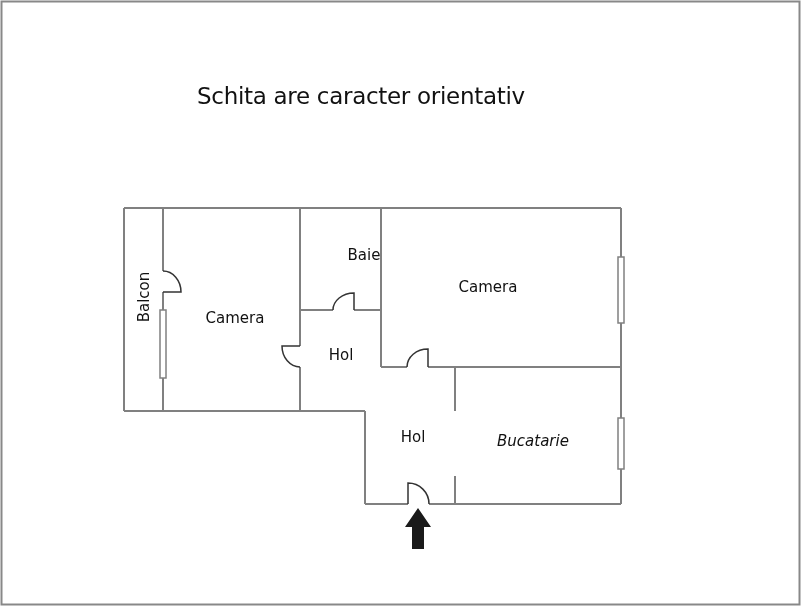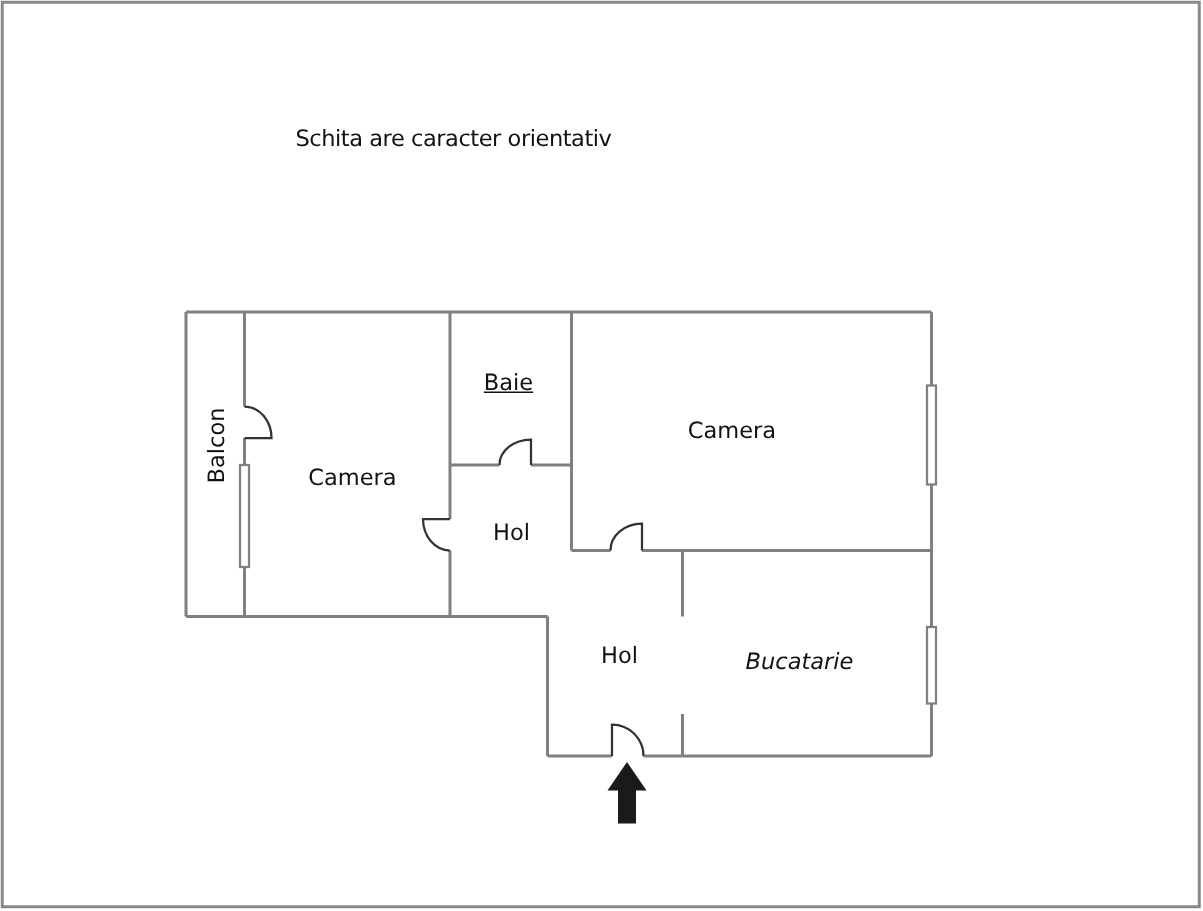--- a/index.html
+++ b/index.html
@@ -1,18 +1,18 @@
 <!DOCTYPE html>
 <html><head>
   <meta charset="utf-8">
   <style>
     html, body { margin: 0; padding: 0; background: #ffffff; }
     body { width: 802px; height: 607px; position: relative; overflow: hidden; font-family: "DejaVu Sans", sans-serif; }
     .frame { position: absolute; left: 0; top: 0; width: 802px; height: 607px; }
-    .title { position: absolute; left: 197px; top: 83px; font-size: 15px; color: #111; white-space: nowrap; letter-spacing: -0.3px; text-align: center; }
+    .title { position: absolute; left: 197px; top: 83px; font-size: 23px; color: #111; white-space: nowrap; letter-spacing: -0.3px; text-align: center; }
     .label { position: absolute; font-size: 15px; color: #111; white-space: nowrap; transform: translate(-50%, -50%); }
     .label.vertical { transform: translate(-50%, -50%) rotate(-90deg); }
     svg { position: absolute; left: 0; top: 0; }
   </style>
 </head>
 <body>
 
 <div class="frame">
   <svg width="802" height="607" viewBox="0 0 802 607">
 
@@ -71,17 +71,17 @@
     </g>
 
     <path d="M418 508 L431 527 L424 527 L424 549 L412 549 L412 527 L405 527 Z" fill="#1a1a1a"></path>
   </svg>
 </div>
 
 <div class="title">Schita are caracter orientativ</div>
 
 <div class="label vertical" style="left:144px; top:297px;">Balcon</div>
 <div class="label" style="left:235px; top:318px;">Camera</div>
-<div class="label" style="left:339px; top:255px;text-decoration:underline;">Baie</div>
+<div class="label" style="left:364px; top:255px;">Baie</div>
 <div class="label" style="left:341px; top:355px;">Hol</div>
 <div class="label" style="left:488px; top:287px;">Camera</div>
 <div class="label" style="left:413px; top:437px;">Hol</div>
 <div class="label" style="left:533px; top:441px;font-style:italic;">Bucatarie</div>
 
 </body></html>

